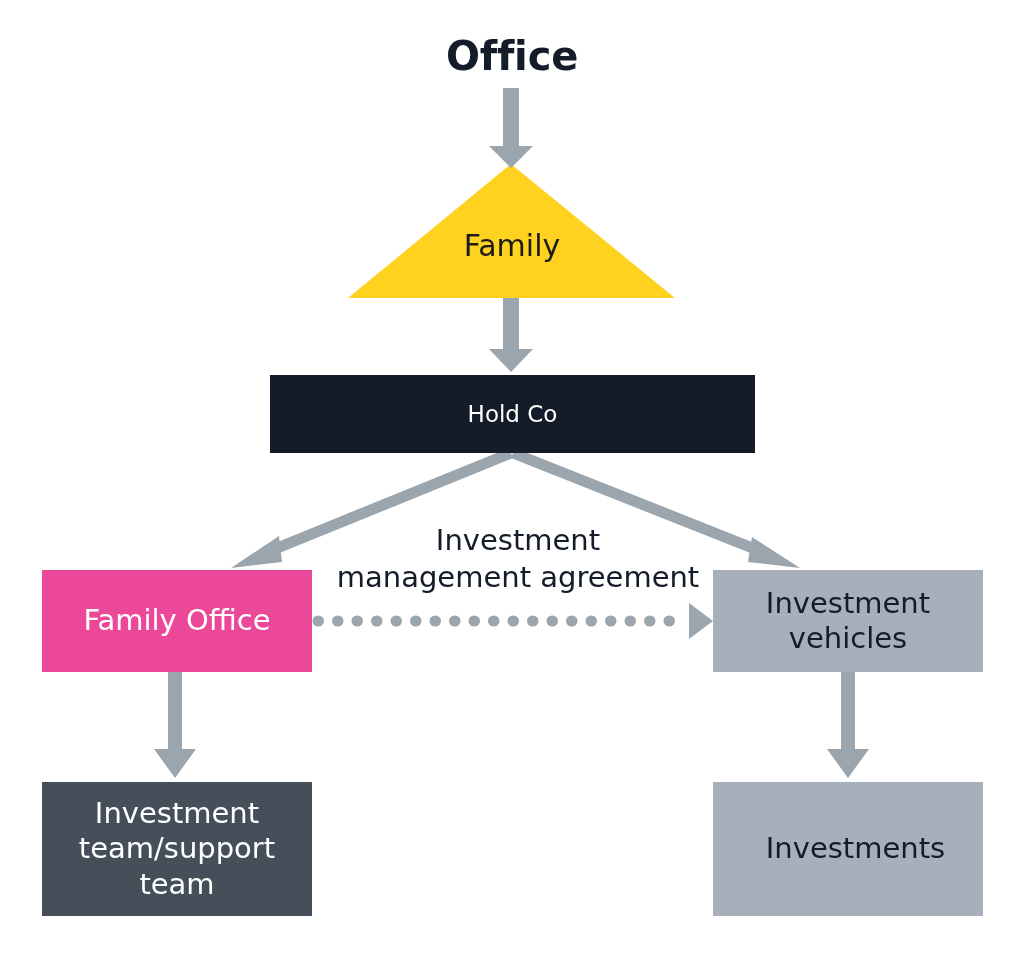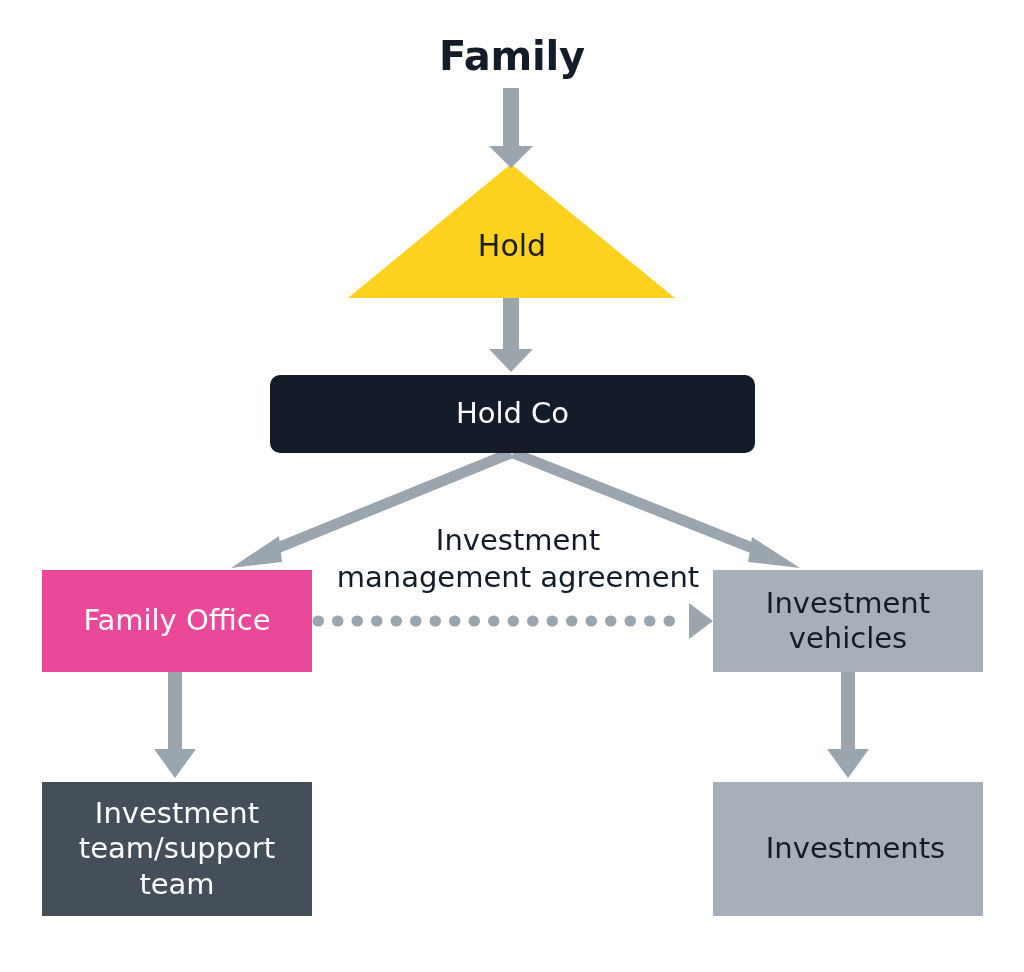--- a/index.html
+++ b/index.html
@@ -61,22 +61,21 @@
   }
 
   
   #holdco-box {
     left: 270px;
     top: 375px;
     width: 485px;
     height: 78px;
     background: #131c28;
     color: #ffffff;
-    font-size: 29px;
-    border-radius: 10px;
+    font-size: 23px;
   }
 
   
   #family-office-box {
     left: 42px;
     top: 570px;
     width: 270px;
     height: 102px;
     background: #ec4899;
     color: #ffffff;
@@ -168,23 +167,23 @@
       <polygon points="154,749 196,749 175,778" fill="#9aa5ae"></polygon>
     </g>
 
     <g>
       <rect x="841" y="672" width="14" height="80" fill="#9aa5ae"></rect>
       <polygon points="827,749 869,749 848,778" fill="#9aa5ae"></polygon>
     </g>
 
   </svg>
 
-  <div class="node-label" id="family-title">Family</div>
+  <div class="node-label" id="family-title">Office</div>
 
-  <div class="node-label" id="trust-label">Hold</div>
+  <div class="node-label" id="trust-label">Family</div>
 
   <div class="node-label" id="holdco-box">Hold Co</div>
 
   <div class="node-label" id="family-office-box">Family Office</div>
 
   <div class="node-label" id="investment-vehicles-box">Investment
 vehicles</div>
 
   <div class="node-label" id="investment-team-box">Investment
 team/support

